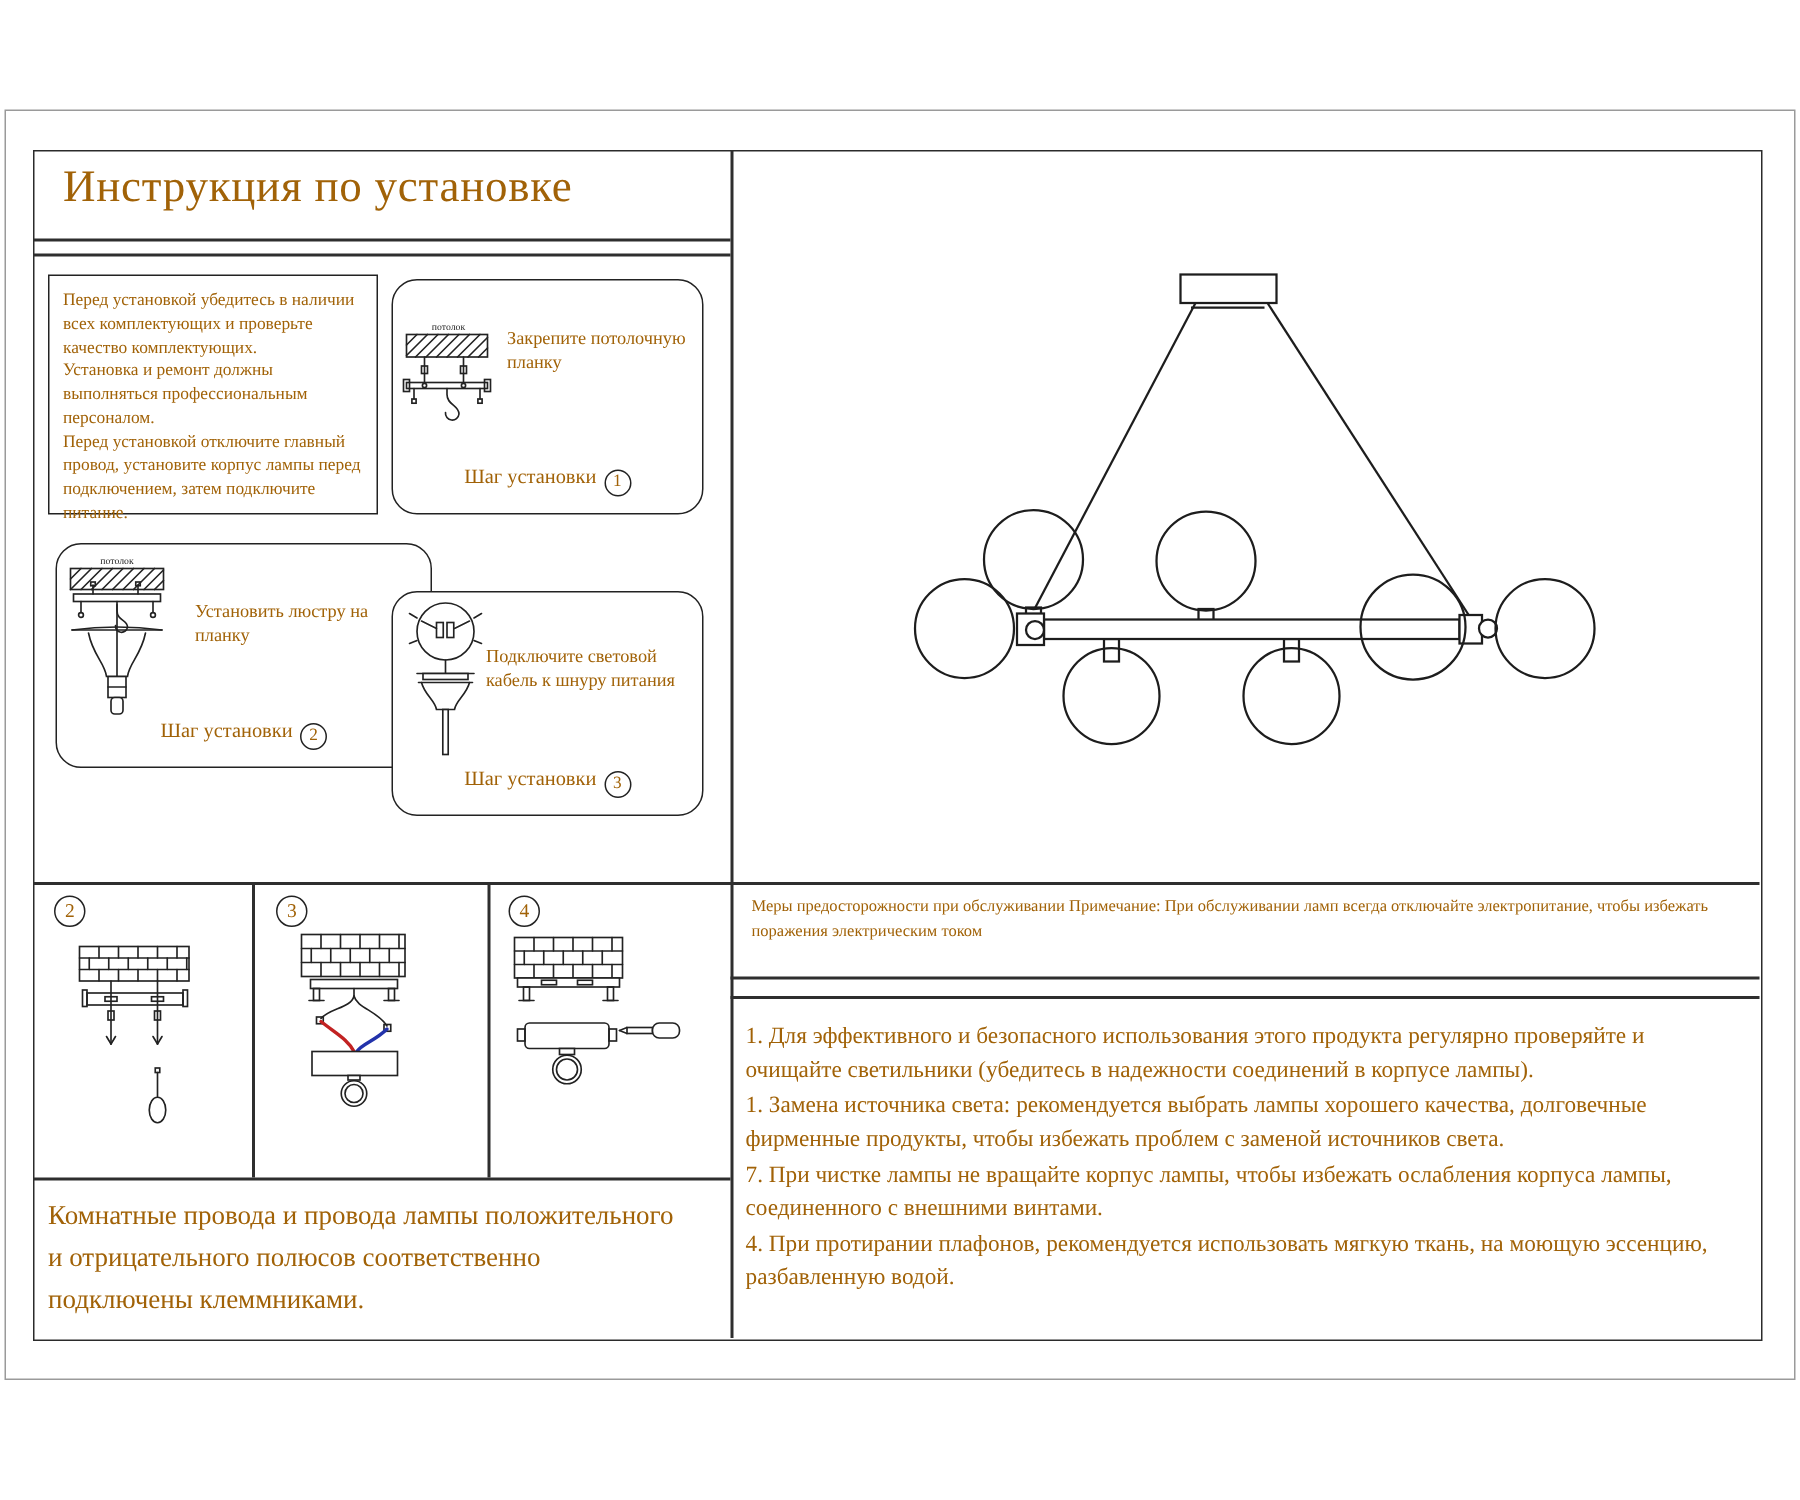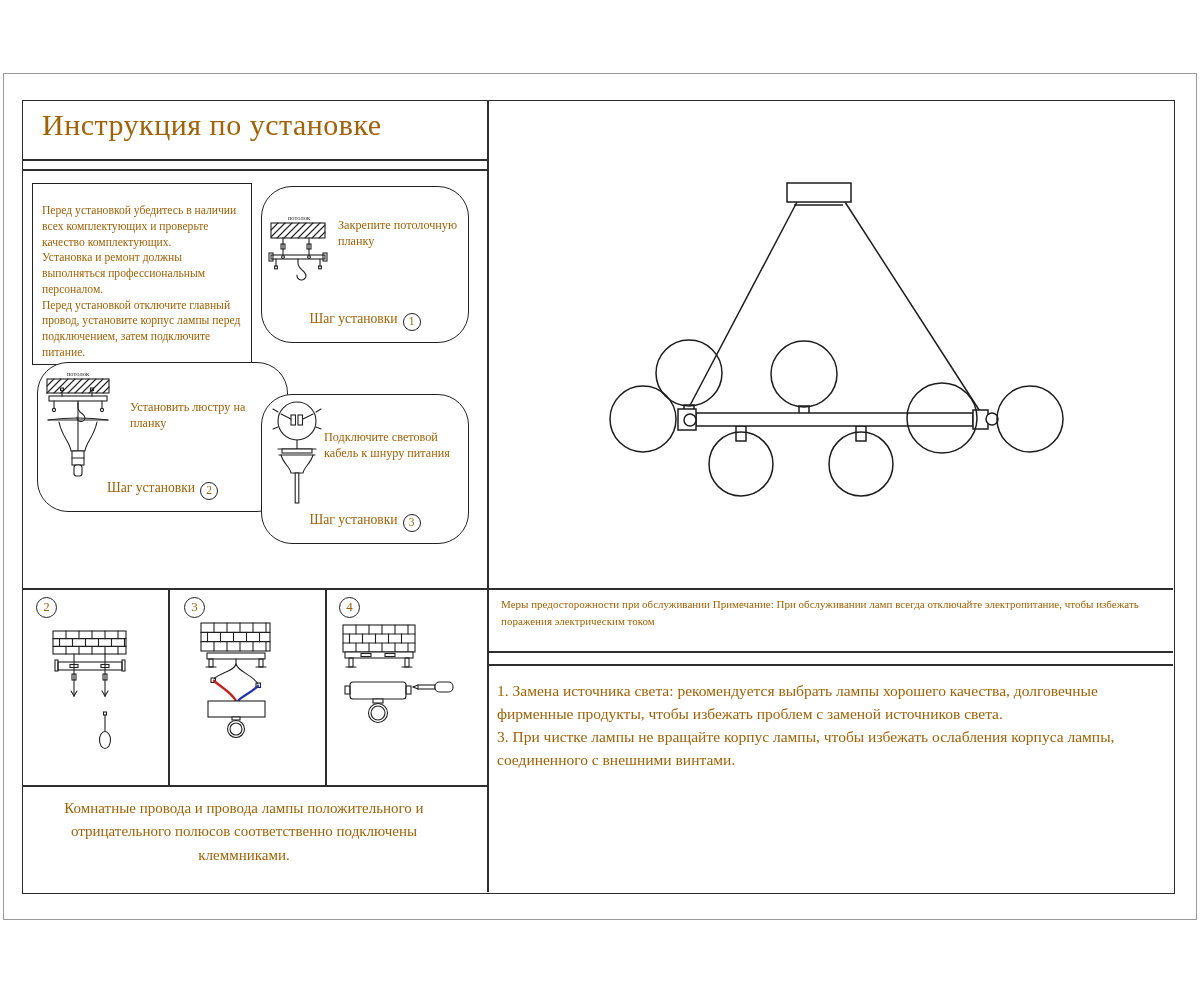--- a/index.html
+++ b/index.html
@@ -5,29 +5,29 @@
   html,body{margin:0;padding:0;background:#fff;}
   .page{position:relative;width:1200px;height:1000px;background:#fff;overflow:hidden;
         font-family:"Liberation Serif",serif;color:#a16207;}
   .abs{position:absolute;}
   .outer-border{position:absolute;left:3px;top:73px;width:1192px;height:845px;border:1px solid #9a9a9a;}
   .main-frame{position:absolute;left:22px;top:100px;width:1151px;height:792px;border:1.7px solid #2b2b2b;background:#fff;}
   .hline{position:absolute;height:1.6px;background:#2e2e2e;}
   .vline{position:absolute;width:1.6px;background:#2e2e2e;}
   .title{position:absolute;left:42px;top:108px;font-size:30px;letter-spacing:.5px;white-space:nowrap;}
   .sbox{position:absolute;border:1.4px solid #222;background:#fff;}
-  .rbox{position:absolute;border:1.4px solid #222;border-radius:31px;background:#fff;text-decoration:underline;}
-  .intro{padding:19px 9px;font-size:11.6px;line-height:1.36;}
+  .rbox{position:absolute;border:1.4px solid #222;border-radius:17px;background:#fff;text-decoration:underline;}
+  .intro{padding:8px 9px;font-size:11.6px;line-height:1.36;}
   .intro p{margin:0;}
   .step-desc{position:absolute;font-size:12.2px;line-height:1.35;}
   .step-footer{position:absolute;left:0;right:0;bottom:11px;text-align:center;font-size:13.6px;}
   .circle-num{display:inline-block;width:16px;height:16px;line-height:15px;border:1.2px solid #222;
               border-radius:50%;text-align:center;font-size:11.5px;margin-left:5px;vertical-align:-2px;background:#fff;}
   .cell-num{position:absolute;width:19px;height:19px;line-height:18px;font-size:13px;margin-left:0;}
-  .caption{position:absolute;left:32px;top:797px;width:424px;text-align:center;font-size:15px;line-height:1.55;}
+  .caption{position:absolute;left:32px;top:797px;width:424px;text-align:left;font-size:18px;line-height:1.55;}
   .safety{position:absolute;left:489px;top:596px;width:668px;padding-left:12px;font-size:11px;line-height:1.5;}
   .mlist{position:absolute;left:497px;top:680px;width:664px;font-size:15.5px;line-height:1.46;}
   .mlist div{margin:0 0 1px 0;}
   .diag *{stroke:#222;stroke-width:1.1;fill:none;stroke-linecap:round;}
   .diag .fw{fill:#fff;}
   .diag text{stroke:none;fill:#222;}
   .diag .wire{stroke-width:2.3;}
   .chand *{stroke:#1d1d1d;stroke-width:1.5;fill:none;}
   .chand .fw{fill:#fff;}
 </style>
@@ -302,17 +302,19 @@
     <circle cx="317" cy="274" r="33"></circle>
     <circle cx="455" cy="318" r="35"></circle>
     <circle cx="543" cy="319" r="33"></circle>
     <circle cx="254" cy="364" r="32"></circle>
     <circle cx="374" cy="364" r="32"></circle>
   </svg>
 
   <div class="safety">Меры предосторожности при обслуживании Примечание: При обслуживании ламп всегда отключайте электропитание, чтобы избежать поражения электрическим током</div>
 
   <div class="mlist">
+    <div>1. Для эффективного и безопасного использования этого продукта регулярно проверяйте и очищайте светильники (убедитесь в надежности соединений в корпусе лампы).</div>
     <div>1. Замена источника света: рекомендуется выбрать лампы хорошего качества, долговечные фирменные продукты, чтобы избежать проблем с заменой источников света.</div>
-    <div>3. При чистке лампы не вращайте корпус лампы, чтобы избежать ослабления корпуса лампы, соединенного с внешними винтами.</div>
+    <div>7. При чистке лампы не вращайте корпус лампы, чтобы избежать ослабления корпуса лампы, соединенного с внешними винтами.</div>
+    <div>4. При протирании плафонов, рекомендуется использовать мягкую ткань, на моющую эссенцию, разбавленную водой.</div>
   </div>
 
 </div>
 
 </body></html>

